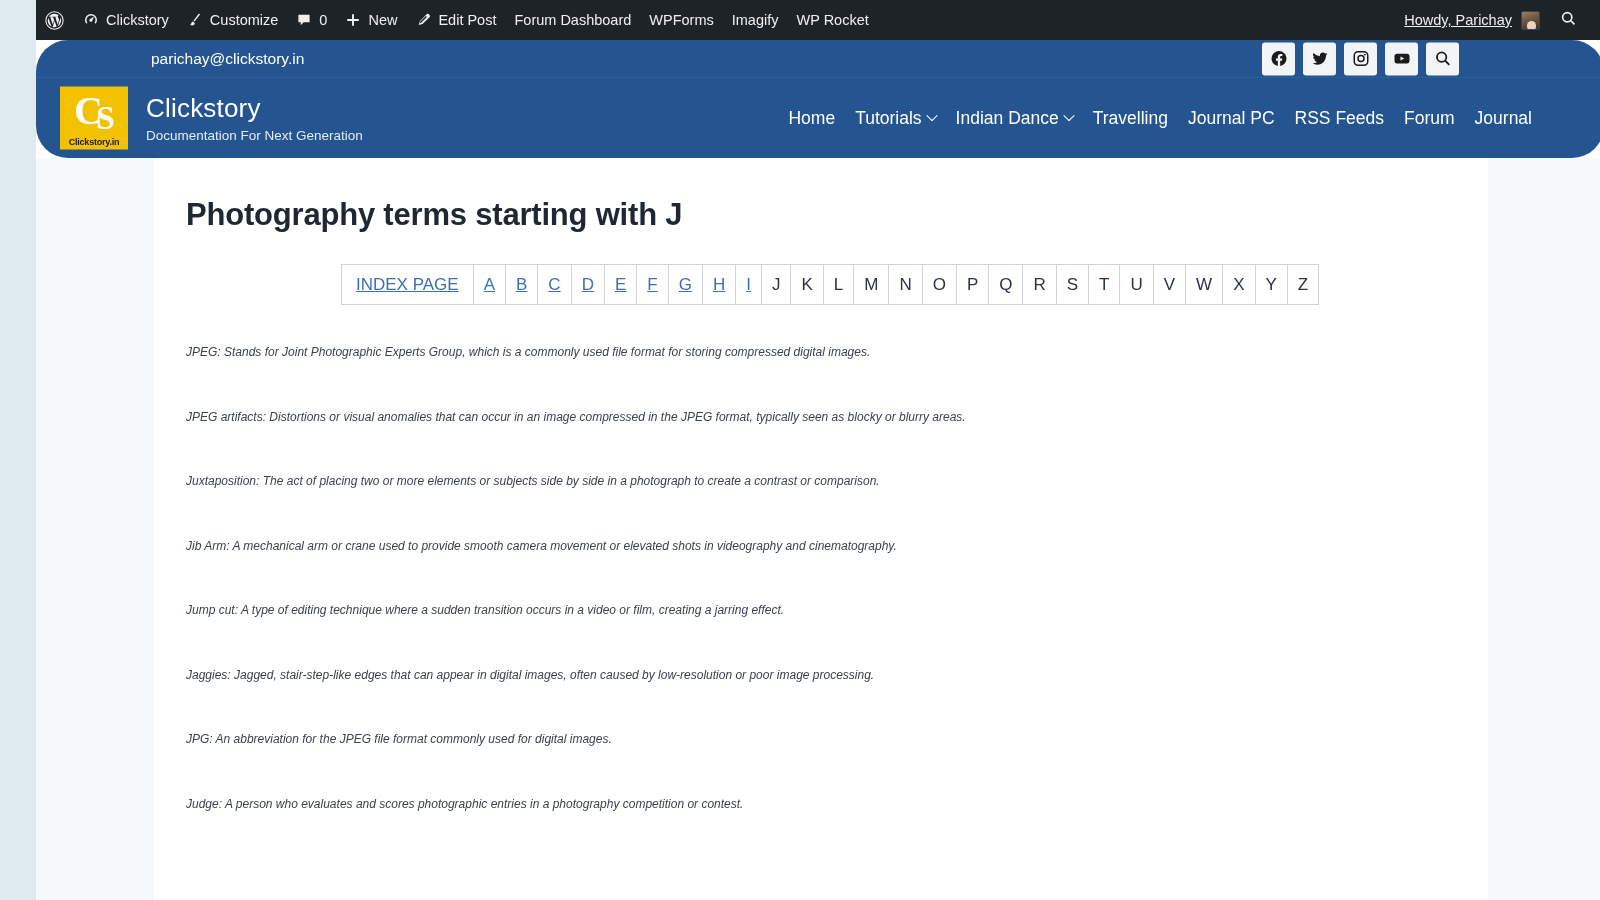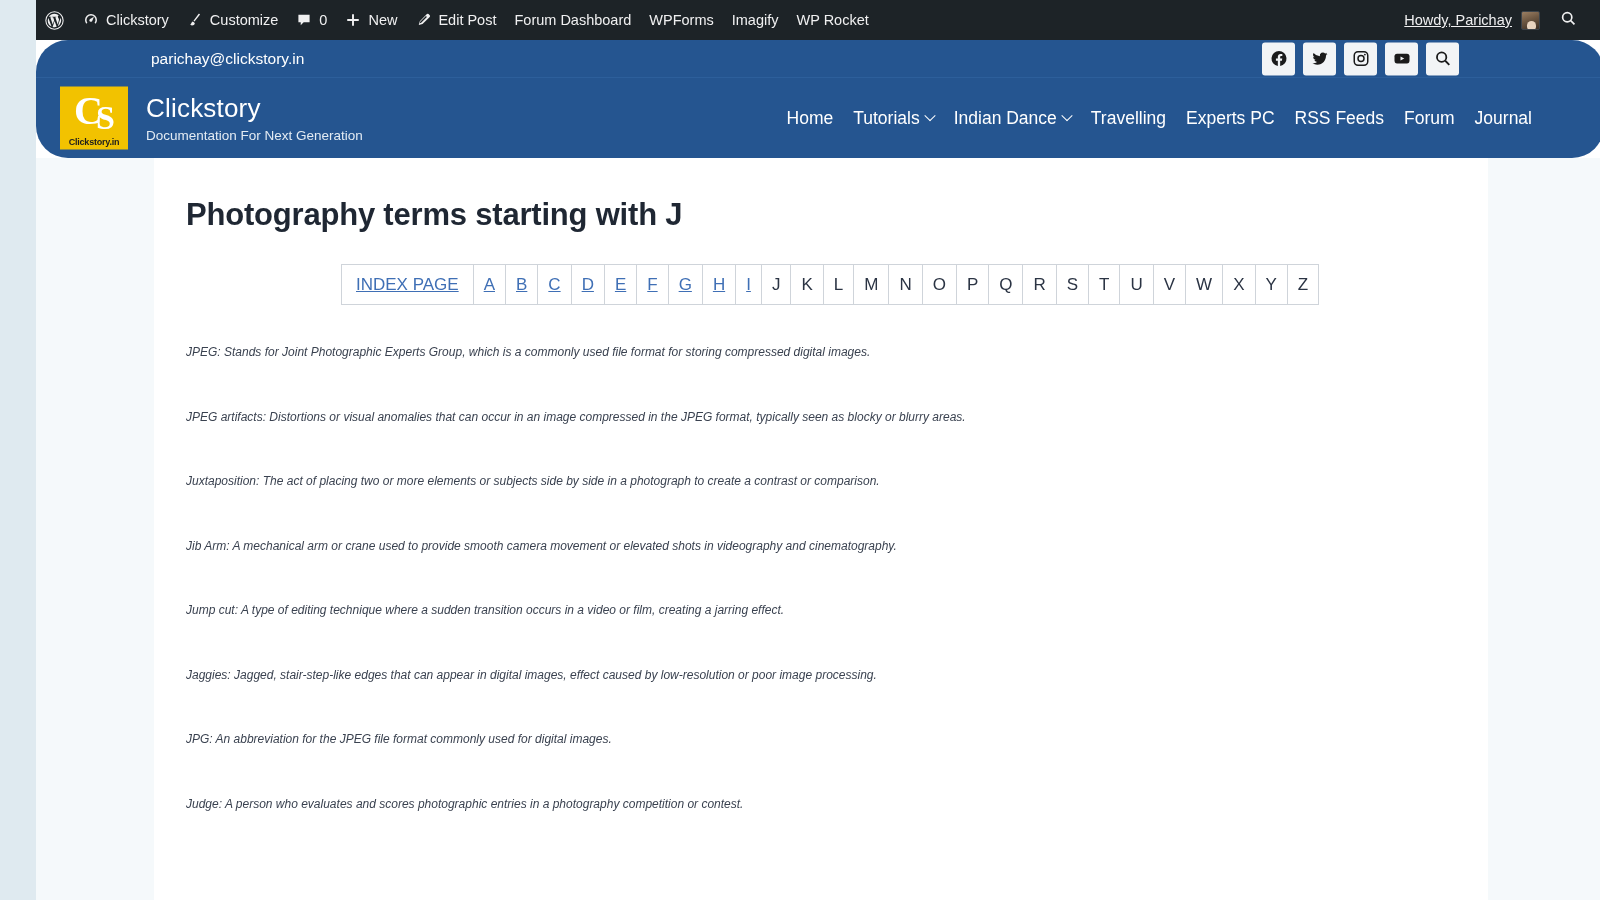--- a/index.html
+++ b/index.html
@@ -394,21 +394,21 @@
             <span class="caret"></span>
           </a>
           <a class="nav-item" href="#">
             <span>Indian Dance</span>
             <span class="caret"></span>
           </a>
           <a class="nav-item" href="#">
             <span>Travelling</span>
           </a>
           <a class="nav-item" href="#">
-            <span>Experts PC</span>
+            <span>Journal PC</span>
           </a>
           <a class="nav-item" href="#">
             <span>RSS Feeds</span>
           </a>
           <a class="nav-item" href="#">
             <span>Forum</span>
           </a>
           <a class="nav-item" href="#">
             <span>Journal</span>
           </a>
@@ -457,21 +457,21 @@
             </tbody>
         </table>
       </div>
 
       <div id="deflist">
           <p class="defrow">JPEG: Stands for Joint Photographic Experts Group, which is a commonly used file format for storing compressed digital images.</p>
           <p class="defrow">JPEG artifacts: Distortions or visual anomalies that can occur in an image compressed in the JPEG format, typically seen as blocky or blurry areas.</p>
           <p class="defrow">Juxtaposition: The act of placing two or more elements or subjects side by side in a photograph to create a contrast or comparison.</p>
           <p class="defrow">Jib Arm: A mechanical arm or crane used to provide smooth camera movement or elevated shots in videography and cinematography.</p>
           <p class="defrow">Jump cut: A type of editing technique where a sudden transition occurs in a video or film, creating a jarring effect.</p>
-          <p class="defrow">Jaggies: Jagged, stair-step-like edges that can appear in digital images, effect caused by low-resolution or poor image processing.</p>
+          <p class="defrow">Jaggies: Jagged, stair-step-like edges that can appear in digital images, often caused by low-resolution or poor image processing.</p>
           <p class="defrow">JPG: An abbreviation for the JPEG file format commonly used for digital images.</p>
           <p class="defrow">Judge: A person who evaluates and scores photographic entries in a photography competition or contest.</p>
         </div>
 
     </main>
   </div>
 
   <div id="scrollbar">
     <div id="sb-up">
         <span class="arrow"></span>

